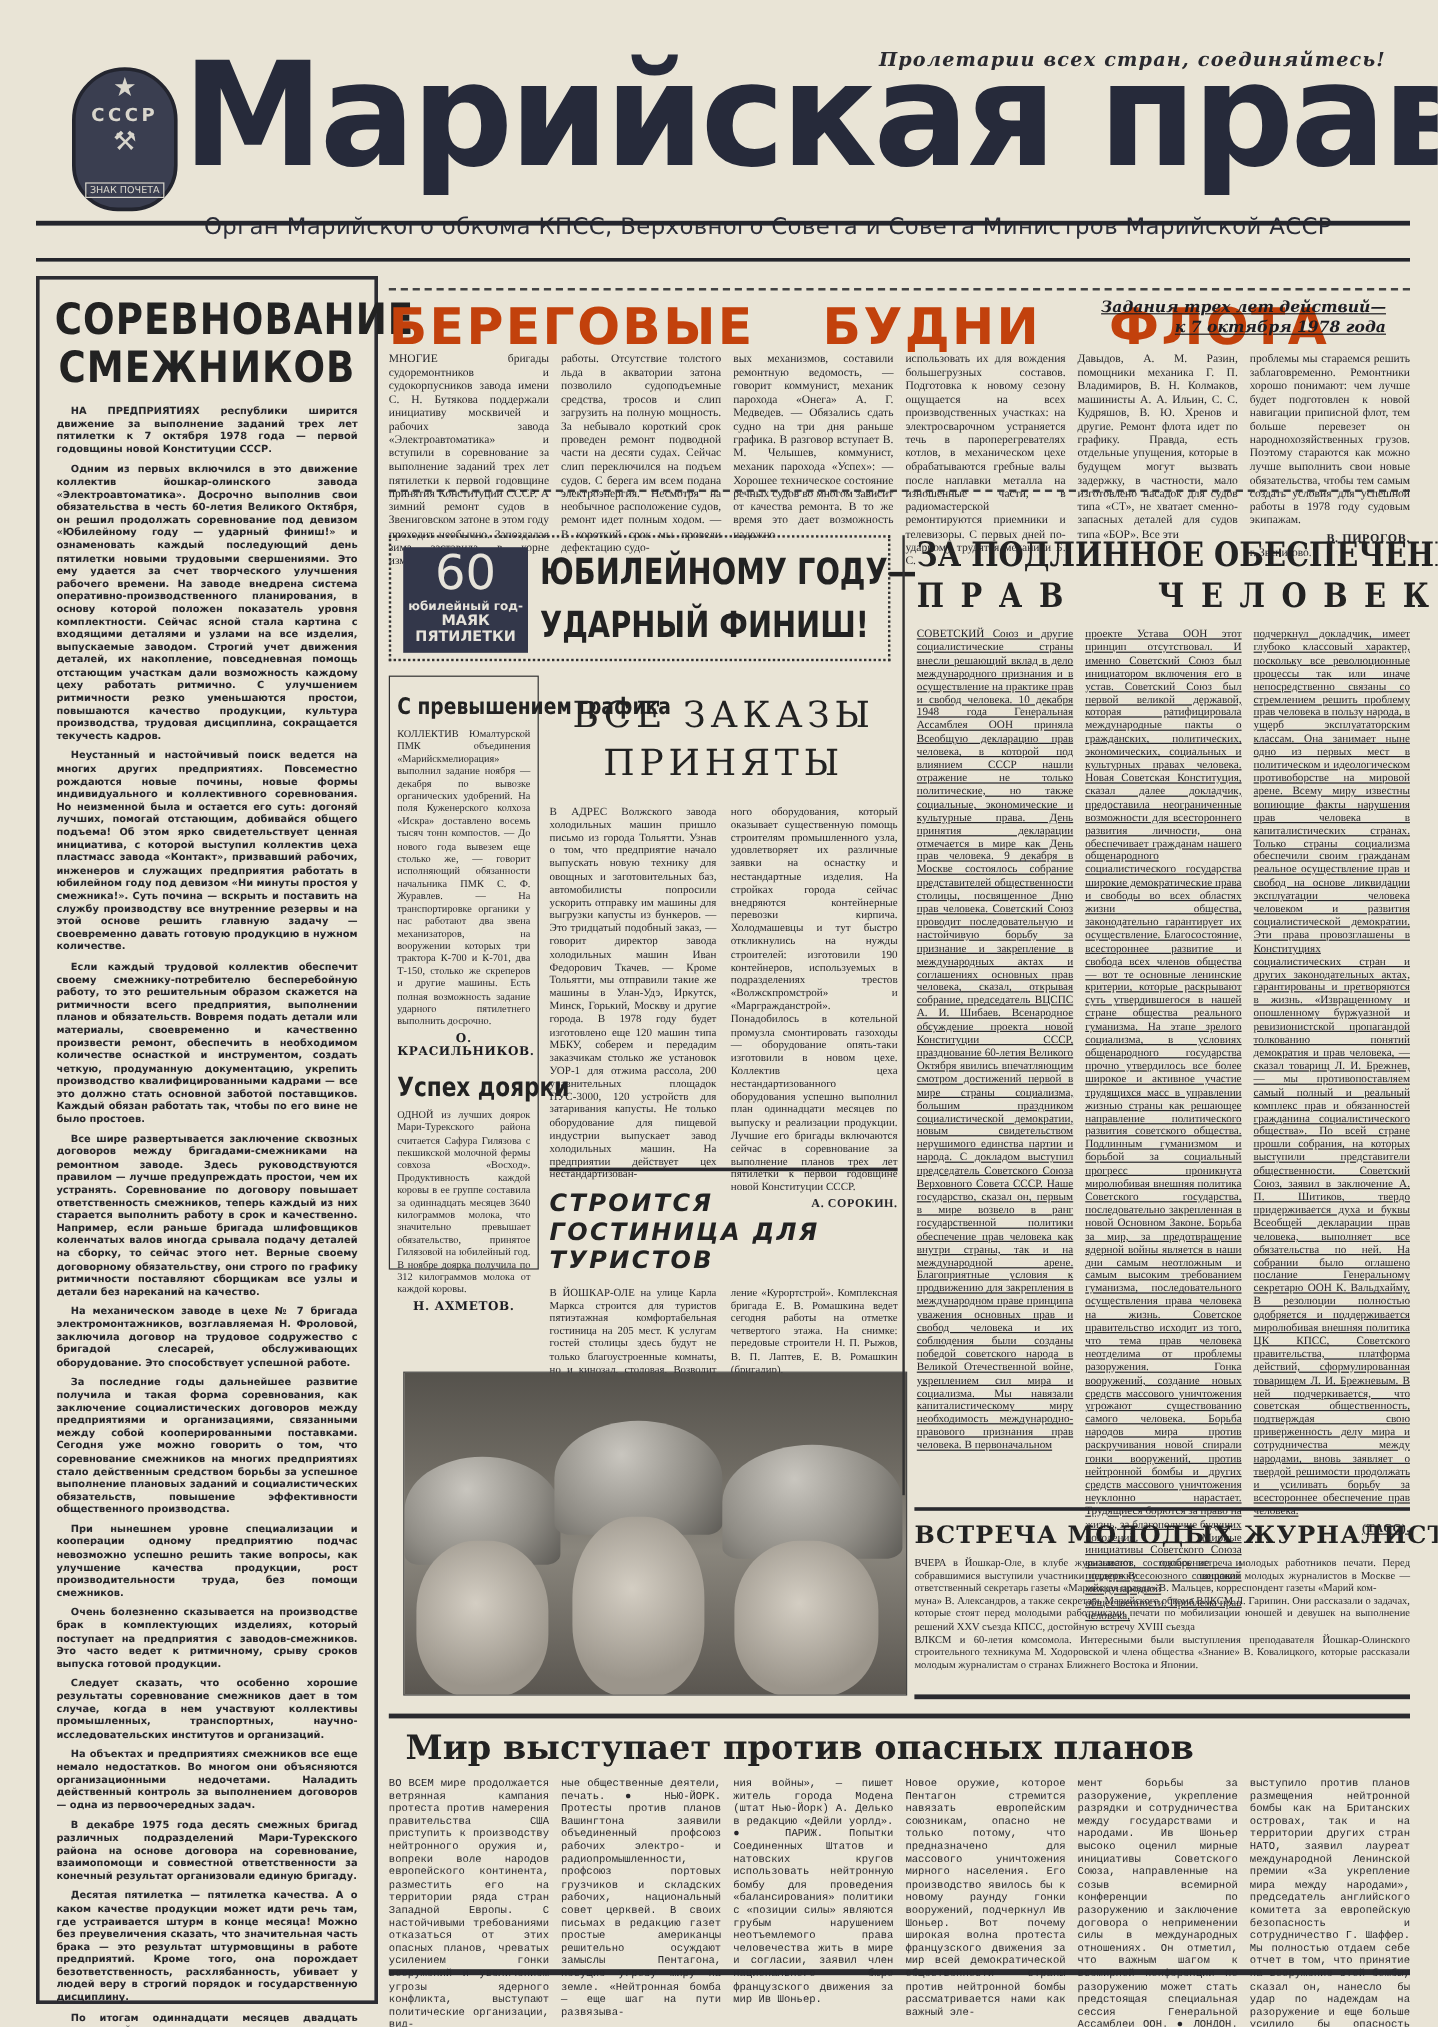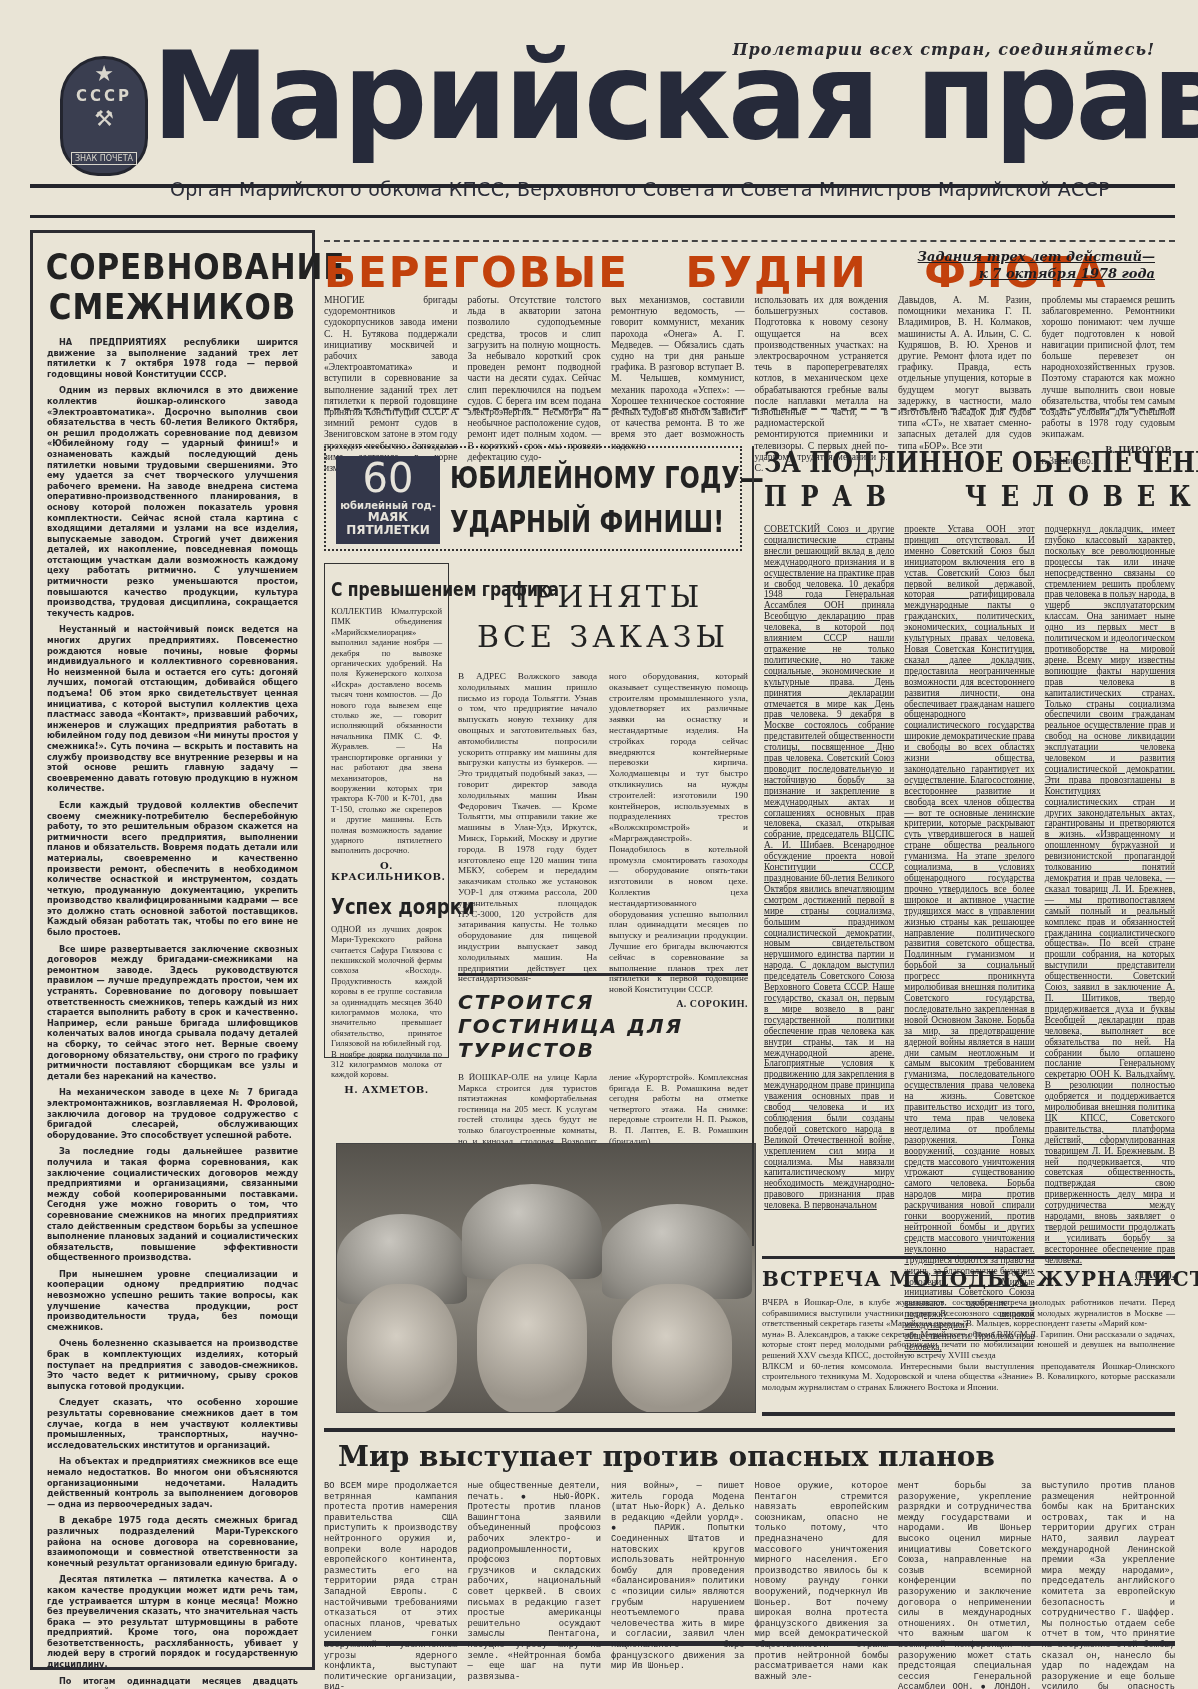--- a/index.html
+++ b/index.html
@@ -239,22 +239,22 @@
     <div class="small-head">С превышением графика</div>
     <div class="body-text">КОЛЛЕКТИВ Юмалтурской ПМК объединения «Марийскмелиорация» выполнил задание ноября — декабря по вывозке органических удобрений. На поля Куженерского колхоза «Искра» доставлено восемь тысяч тонн компостов. — До нового года вывезем еще столько же, — говорит исполняющий обязанности начальника ПМК С. Ф. Журавлев. — На транспортировке органики у нас работают два звена механизаторов, на вооружении которых три трактора К-700 и К-701, два Т-150, столько же скреперов и другие машины. Есть полная возможность задание ударного пятилетнего выполнить досрочно.</div>
     <div class="sig" style="text-align:center">О. КРАСИЛЬНИКОВ.</div>
     <div class="small-head" style="font-size:22px; margin-top:14px;">Успех доярки</div>
     <div class="body-text">ОДНОЙ из лучших доярок Мари-Турекского района считается Сафура Гилязова с пекшикской молочной фермы совхоза «Восход». Продуктивность каждой коровы в ее группе составила за одиннадцать месяцев 3640 килограммов молока, что значительно превышает обязательство, принятое Гилязовой на юбилейный год. В ноябре доярка получила по 312 килограммов молока от каждой коровы.</div>
     <div class="sig" style="text-align:center">Н. АХМЕТОВ.</div>
   </div>
 
   <div class="orders">
     <div class="orders-head">
+      <div>ВСЕ ЗАКАЗЫ</div>
       <div>ПРИНЯТЫ</div>
-      <div>ВСЕ ЗАКАЗЫ</div>
     </div>
     <div class="cols body-text">
       <div>В АДРЕС Волжского завода холодильных машин пришло письмо из города Тольятти. Узнав о том, что предприятие начало выпускать новую технику для овощных и заготовительных баз, автомобилисты попросили ускорить отправку им машины для выгрузки капусты из бункеров. — Это тридцатый подобный заказ, — говорит директор завода холодильных машин Иван Федорович Ткачев. — Кроме Тольятти, мы отправили такие же машины в Улан-Удэ, Иркутск, Минск, Горький, Москву и другие города. В 1978 году будет изготовлено еще 120 машин типа МБКУ, соберем и передадим заказчикам столько же установок УОР-1 для отжима рассола, 200 уравнительных площадок ПУС-3000, 120 устройств для затаривания капусты. Не только оборудование для пищевой индустрии выпускает завод холодильных машин. На предприятии действует цех нестандартизован-</div>
       <div>
         <div>ного оборудования, который оказывает существенную помощь строителям промышленного узла, удовлетворяет их различные заявки на оснастку и нестандартные изделия. На стройках города сейчас внедряются контейнерные перевозки кирпича. Холодмашевцы и тут быстро откликнулись на нужды строителей: изготовили 190 контейнеров, используемых в подразделениях трестов «Волжскпромстрой» и «Маргражданстрой». Понадобилось в котельной промузла смонтировать газоходы — оборудование опять-таки изготовили в новом цехе. Коллектив цеха нестандартизованного оборудования успешно выполнил план одиннадцати месяцев по выпуску и реализации продукции. Лучшие его бригады включаются сейчас в соревнование за выполнение планов трех лет пятилетки к первой годовщине новой Конституции СССР.</div>
         <div class="sig">А. СОРОКИН.</div>
       </div>
     </div>
   </div>
 

